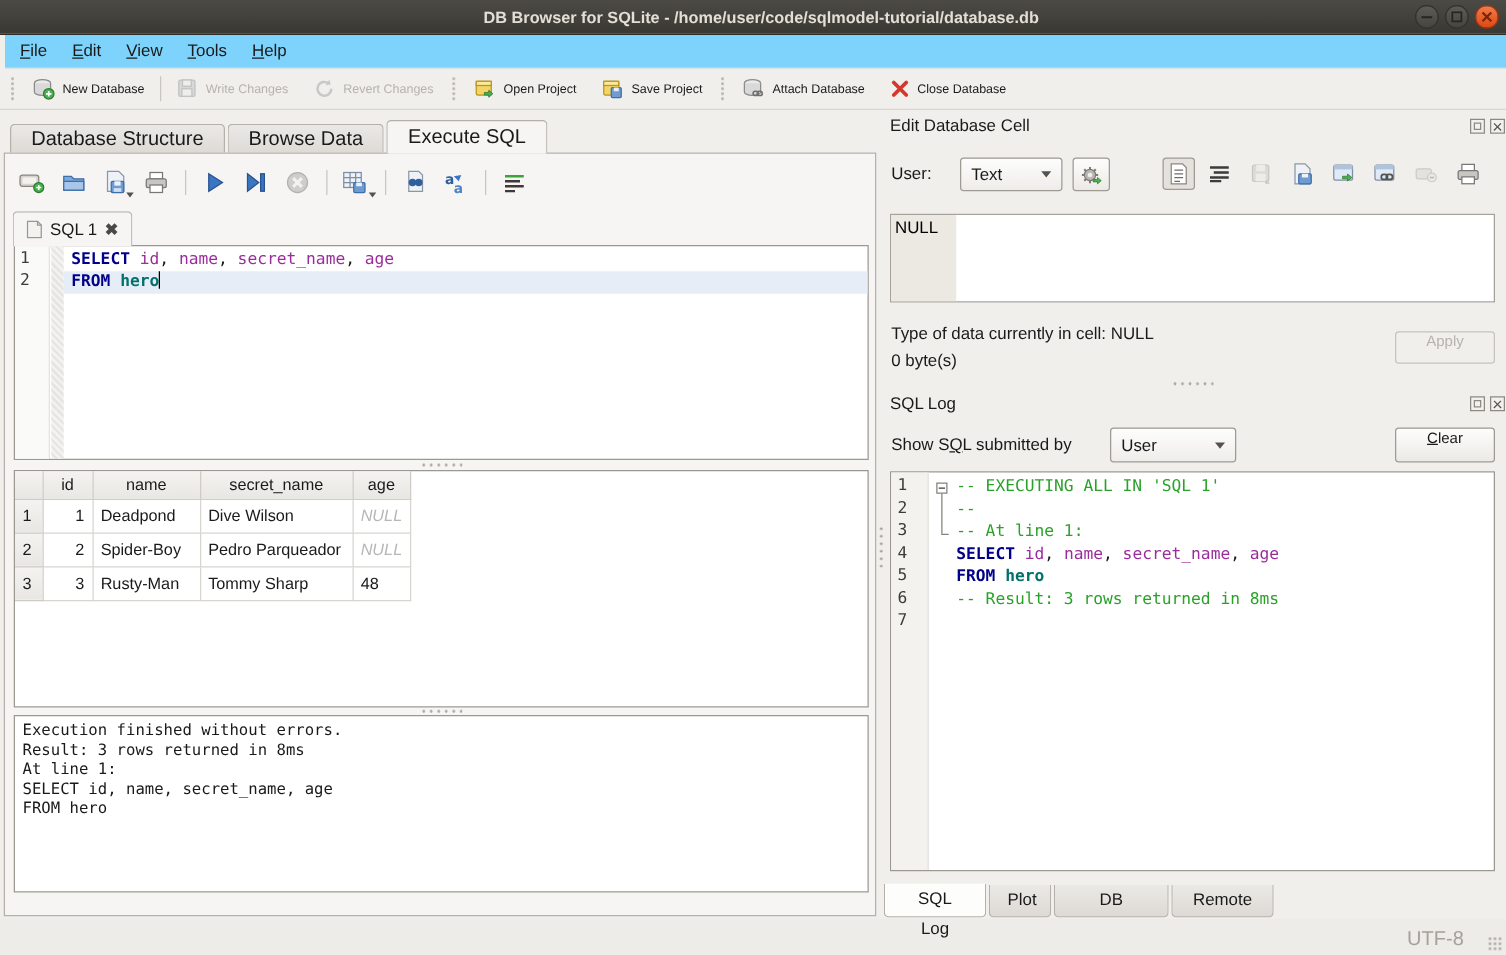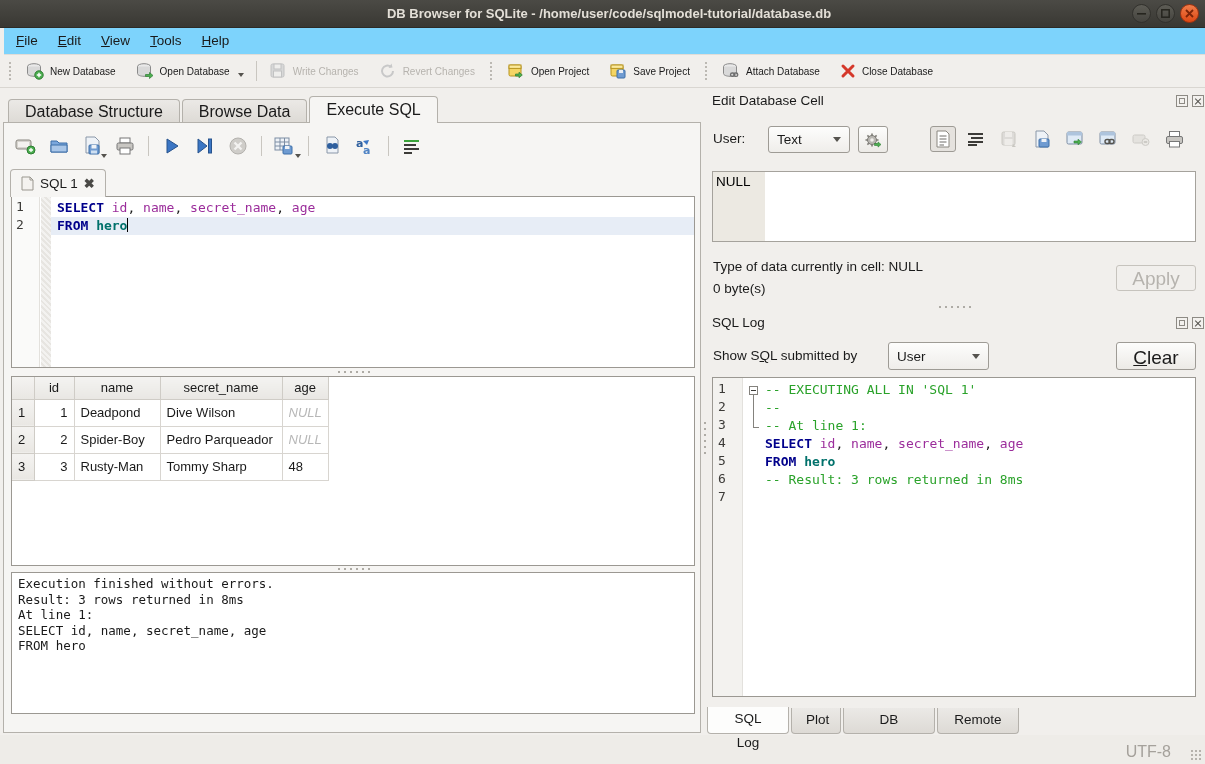--- a/index.html
+++ b/index.html
@@ -161,21 +161,21 @@
     display:flex; align-items:center; justify-content:space-between;
     padding:0 8px; font-size:13.5px;
   }
   .combo .carr {
     width:0; height:0; border-left:4px solid transparent; border-right:4px solid transparent;
     border-top:5px solid #55534e;
   }
   .btn {
     background:linear-gradient(#fdfdfc,#eceae6);
     border:1px solid #9e9b95; border-radius:3px;
-    font-size:19px; display:flex; align-items:flex-end; justify-content:center;
+    font-size:12px; display:flex; align-items:flex-start; justify-content:center;
   }
   .btn.disabled { color:#b6b3ae; border-color:#c6c3bd; background:#f1efec; }
   .tool26 { width:26px; height:26px; display:flex; align-items:center; justify-content:center; border-radius:3px; }
   .tool26.active { border:1px solid #9e9b95; background:#e5e2de; }
   .gearbtn { width:30px; height:27px; border:1px solid #9e9b95; border-radius:3px; background:linear-gradient(#fdfdfc,#eceae6); display:flex; align-items:center; justify-content:center; }
 
   .cellbox {
     position:absolute; left:712px; top:171px; width:484px; height:71px;
     border:1px solid #a5a29c; background:#fff;
   }
@@ -247,29 +247,20 @@
 <div class="toolbar">
   <div class="tb-grip"></div>
   <div class="tb-btn">
     <svg width="18" height="18">
         <ellipse cx="8" cy="4.5" rx="6.5" ry="2.8" fill="#e9e9e9" stroke="#8a8a8a"></ellipse>
         <path d="M1.5 4.5v7c0 1.6 2.9 2.8 6.5 2.8s6.5-1.2 6.5-2.8v-7" fill="#d9d9d9" stroke="#8a8a8a"></path>
         <circle cx="13" cy="13" r="4.2" fill="#4caf50" stroke="#2e7d32"></circle>
         <path d="M13 10.8v4.4 M10.8 13h4.4" stroke="#fff" stroke-width="1.4"></path>
       </svg>
     <span>New Database</span>
-  </div>
-  <div class="tb-btn">
-    <svg width="18" height="18">
-        <ellipse cx="8" cy="4.5" rx="6.5" ry="2.8" fill="#e9e9e9" stroke="#8a8a8a"></ellipse>
-        <path d="M1.5 4.5v7c0 1.6 2.9 2.8 6.5 2.8s6.5-1.2 6.5-2.8v-7" fill="#d9d9d9" stroke="#8a8a8a"></path>
-        <path d="M9.5 12.5h4l0-2 3.5 3-3.5 3 0-2h-4z" fill="#4caf50" stroke="#2e7d32" stroke-width=".7"></path>
-      </svg>
-    <span>Open Database</span>
-    <span class="caret-down"></span>
   </div>
   <div class="sep"></div>
   <div class="tb-btn disabled">
     <svg width="18" height="18">
         <rect x="2" y="2" width="13" height="13" rx="1.5" fill="#aebfd6" stroke="#7d8da3"></rect>
         <rect x="5" y="2" width="7" height="5" fill="#e8edf4" stroke="#7d8da3"></rect>
         <rect x="4.5" y="9" width="8" height="6" fill="#e8edf4" stroke="#7d8da3"></rect>
       </svg>
     <span>Write Changes</span>
   </div>

